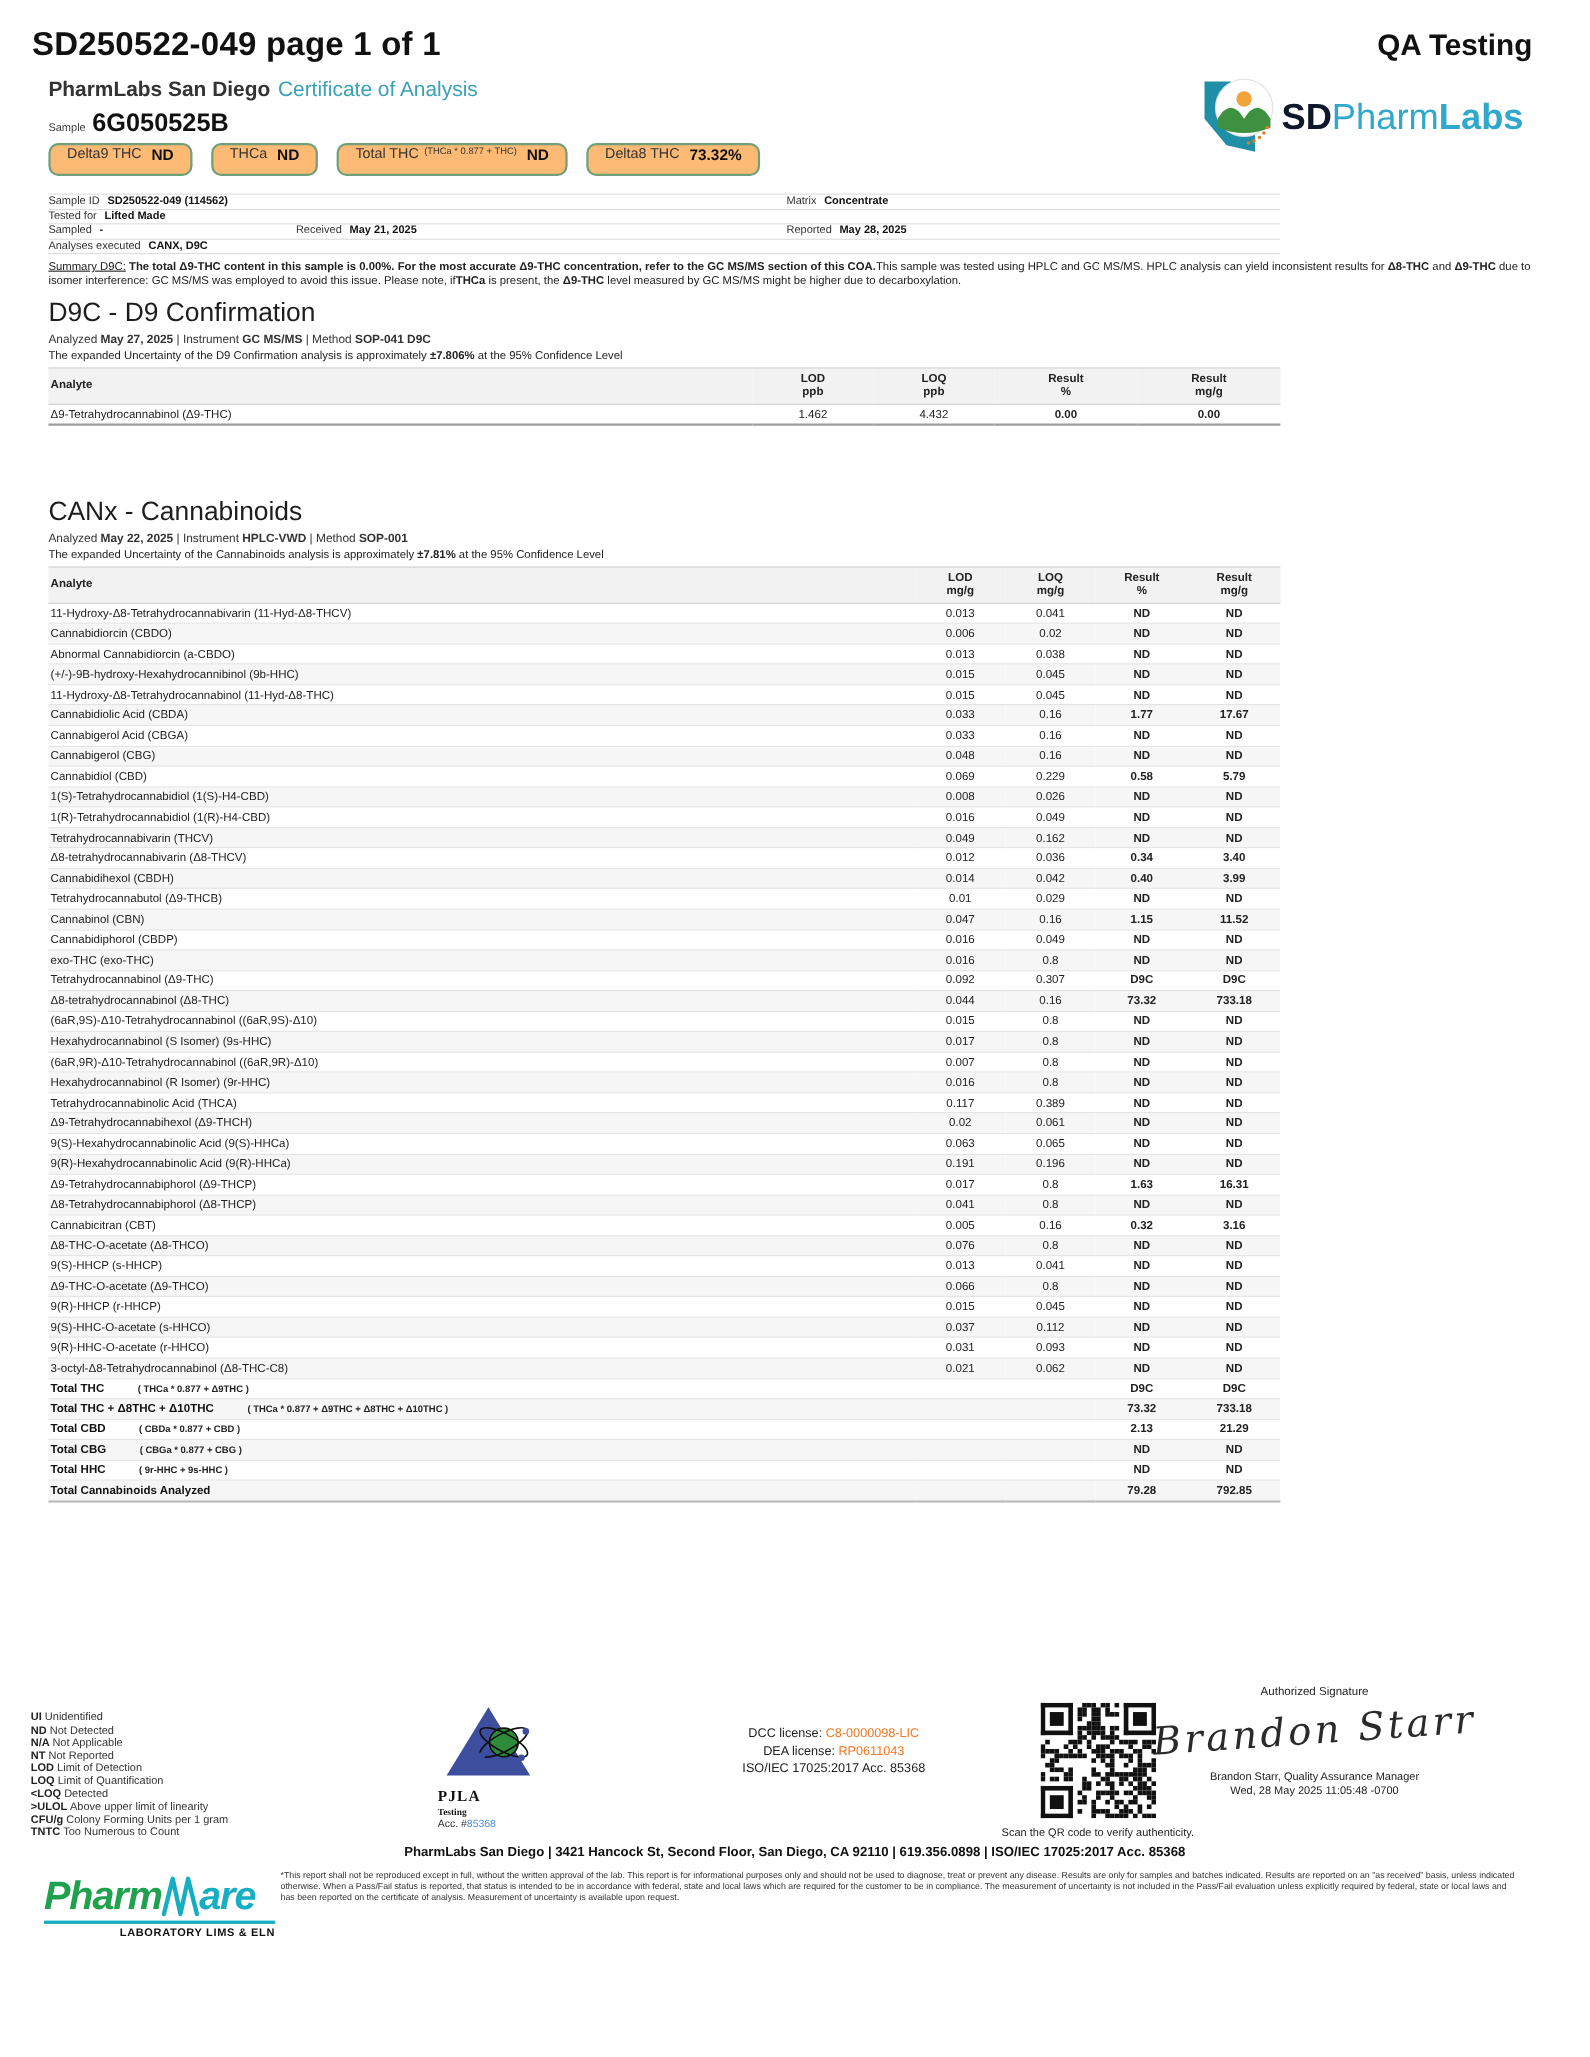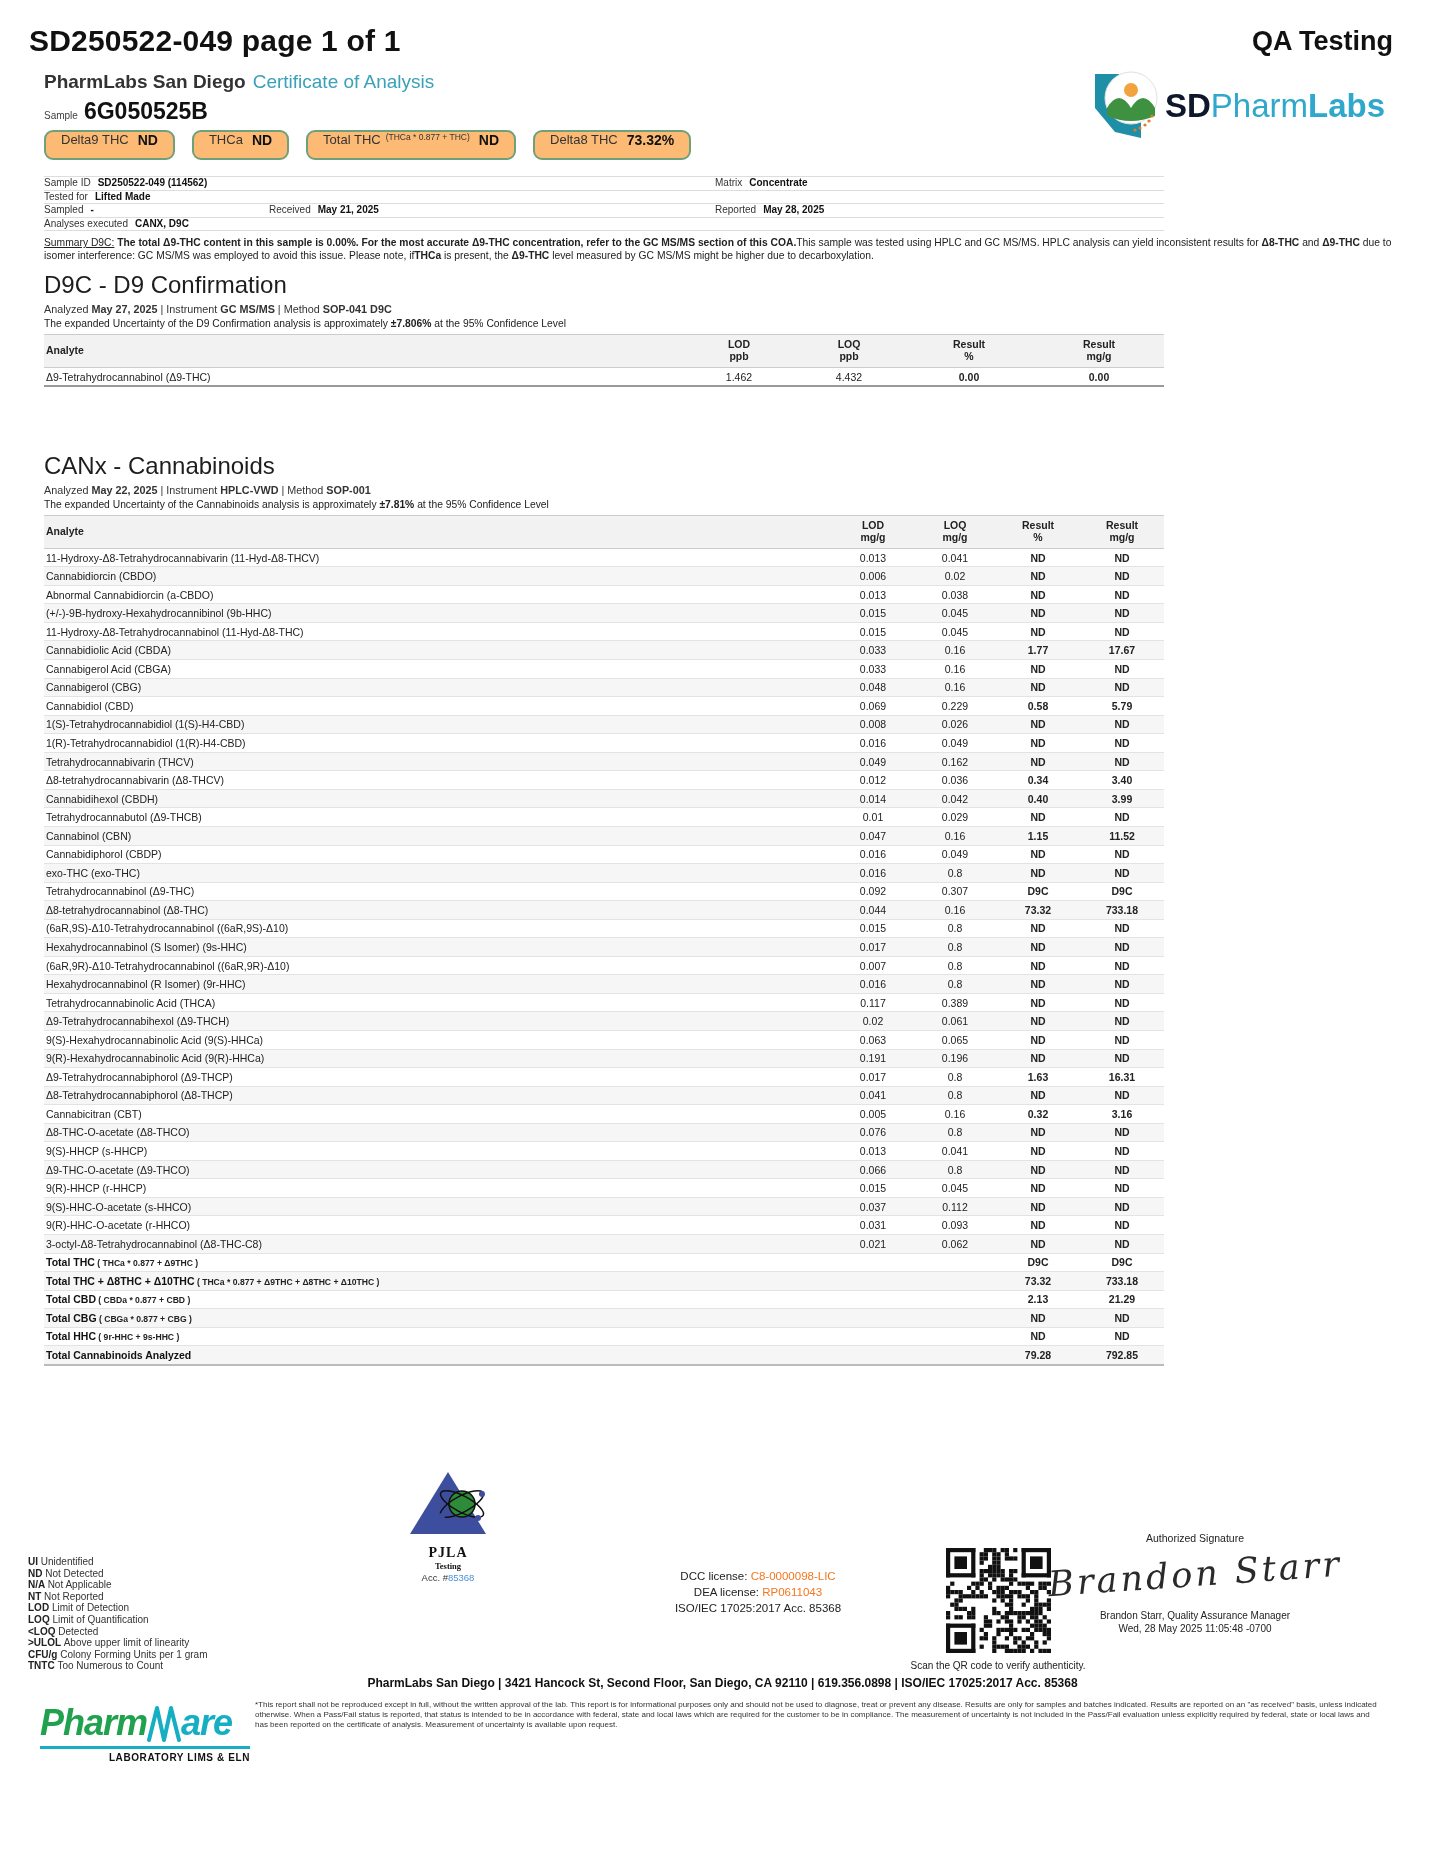--- a/index.html
+++ b/index.html
@@ -57,27 +57,27 @@
   table.results td{font-size:10.5px;height:17.55px;padding:0;border-bottom:1px solid #e3e3e3;
        text-align:center;color:#222;white-space:nowrap;overflow:hidden;}
   table.results td.analyte{text-align:left;padding-left:2px;}
   table.results tbody tr:nth-child(even){background:#F6F6F6;}
   .nd{color:#2F8A5D;font-weight:bold;}
   .num{color:#2B46C8;font-weight:bold;}
   .d9c-val{color:#1a1a1a;font-weight:bold;}
   .tot-num{color:#1a1a1a;font-weight:bold;}
   #d9c-section td{border-bottom:2px solid #9a9a9a;}
   .t-label{font-weight:bold;color:#111;}
-  .t-formula{font-size:8.6px;font-weight:bold;color:#222;}
+  .t-formula{font-size:8.6px;font-weight:bold;color:#222;margin-left:28px;}
   tr.grand td{border-bottom:2px solid #bbb;}
 
   
   .legend{position:absolute;left:28px;top:1556px;font-size:10px;line-height:11.6px;color:#333;}
   .legend .b{color:#222;}
-  .pjla{position:absolute;left:398px;top:1468px;width:100px;text-align:center;}
+  .pjla{position:absolute;left:398px;top:1548px;width:100px;}
   .pjla-name{font-family:"Liberation Serif",serif;font-weight:bold;font-size:14px;letter-spacing:1px;color:#111;margin-top:1px;}
   .pjla-sub{font-family:"Liberation Serif",serif;font-weight:bold;font-size:8.5px;color:#111;}
   .pjla-acc{font-size:9.5px;color:#333;margin-top:1px;}
   .pjla-acc .acc-num{color:#4a90d9;}
   .licenses{position:absolute;left:628px;top:1568px;width:260px;text-align:center;font-size:11.5px;line-height:16px;color:#222;}
   .licenses .orange{color:#F4761F;}
   .qr-wrap{position:absolute;left:898px;top:1548px;width:200px;text-align:center;}
   .qr-caption{font-size:10px;color:#222;margin-top:3px;}
   .sig-block{position:absolute;left:1045px;top:1532px;width:300px;text-align:center;}
   .sig-heading{font-size:10.5px;color:#222;}

